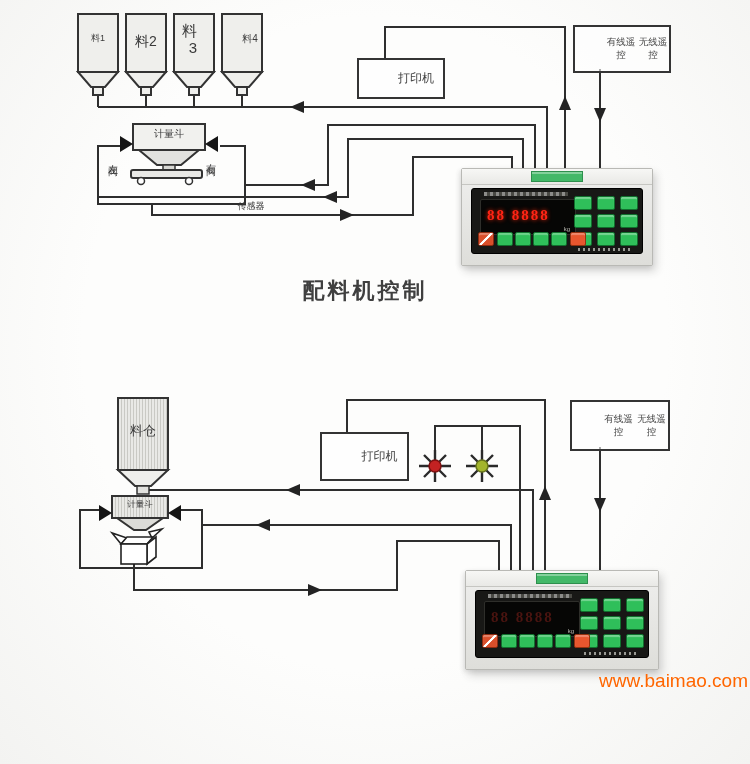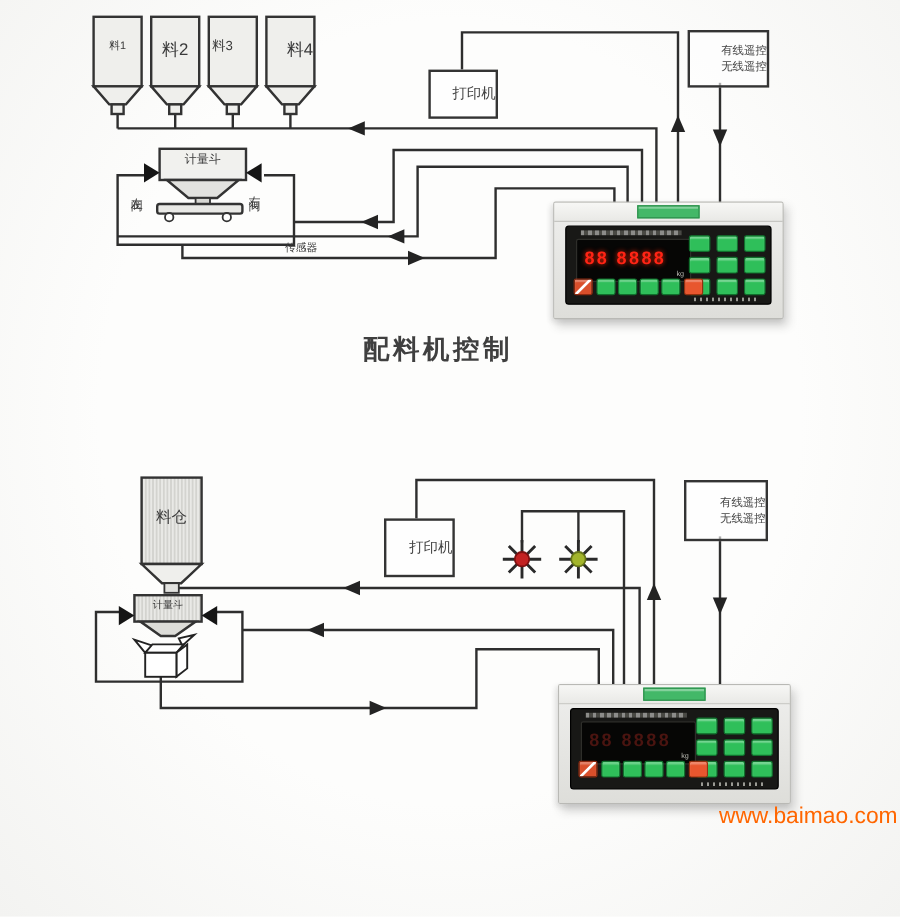--- a/index.html
+++ b/index.html
@@ -6,22 +6,22 @@
   #stage{
     position:relative;width:750px;height:764px;overflow:hidden;
     background:radial-gradient(ellipse at 50% 45%, #fdfdfc 55%, #f3f3f1 100%);
     font-family:"Liberation Sans", sans-serif;color:#333;
   }
   #wires{position:absolute;left:0;top:0;z-index:1;}
   .lbl{position:absolute;z-index:2;color:#3a3a3a;line-height:1.15;}
   .center{display:flex;align-items:center;justify-content:center;text-align:right;}
   .box{
     position:absolute;z-index:2;border:2px solid #343434;background:rgba(255,255,255,.6);
-    display:flex;flex-direction:column;align-items:flex-end;justify-content:center;
-    color:#444;text-align:center;
+    display:flex;flex-direction:row;align-items:center;justify-content:center;
+    color:#444;text-align:center;padding-left:30px;
   }
   .vtext{writing-mode:vertical-rl;text-orientation:upright;letter-spacing:2px;}
   .title{
     position:absolute;z-index:2;width:220px;text-align:center;
     font-size:22px;font-weight:700;letter-spacing:3px;color:#3f3f3f;
   }
   .watermark{
     position:absolute;z-index:6;width:232px;text-align:right;
     font-size:19px;color:#ff6600;letter-spacing:0px;
   }
@@ -45,21 +45,21 @@
     background:#181816;border-radius:3px;border:1px solid #000;
   }
   .dev-header-bar{position:absolute;left:12px;top:3px;width:84px;height:4px;
     background:repeating-linear-gradient(90deg,#a9a9a6 0 3px,#55554f 3px 6px);opacity:.8;}
   .dev-display{
     position:absolute;left:8px;top:10px;width:94px;height:34px;
     background:#060605;border:1px solid #2e2e2a;border-radius:2px;overflow:hidden;
   }
   .led{
     position:absolute;left:6px;top:7px;
-    font-family:Liberation Sans, sans-serif;font-size:15px;font-weight:700;
+    font-family:Liberation Serif, serif;font-size:15px;font-weight:700;
     color:#ff2415;letter-spacing:2px;text-shadow:0 0 4px rgba(255,40,10,.9);
     filter:blur(.4px);
   }
   .device--dim .led{color:#4a1410;text-shadow:none;filter:blur(.6px);}
   .led-unit{position:absolute;right:5px;bottom:2px;font-size:6px;color:#b9b9b2;}
   .kgrid{position:absolute;right:6px;top:7px;width:62px;height:48px;
     display:grid;grid-template-columns:repeat(3,16px);grid-template-rows:repeat(3,12px);
     justify-content:space-between;align-content:space-between;}
   .kbtn{width:16px;height:12px;background:#2fbf5a;border:1px solid #10702d;border-radius:2px;
     box-shadow:inset 0 2px 1px rgba(255,255,255,.35);}
@@ -202,22 +202,22 @@
       <polygon points="286,490 300,484 300,496"></polygon>
       <polygon points="545,486 539,500 551,500"></polygon>
       <polygon points="600,512 594,498 606,498"></polygon>
       <polygon points="256,525 270,519 270,531"></polygon>
       <polygon points="322,590 308,584 308,596"></polygon>
     </g>
   </svg>
 
   <div class="lbl center" style="left:78px;top:33px;width:40px;font-size:9px">料1</div>
   <div class="lbl center" style="left:126px;top:33px;width:40px;font-size:14px">料2</div>
-  <div class="lbl center" style="left:174px;top:33px;width:23px;font-size:11px">料3</div>
-  <div class="lbl center" style="left:222px;top:33px;width:56px;font-size:14px">料4</div>
+  <div class="lbl center" style="left:174px;top:22px;width:23px;font-size:15px">料3</div>
+  <div class="lbl center" style="left:222px;top:33px;width:56px;font-size:10px">料4</div>
 
   <div class="lbl center" style="left:133px;top:128px;width:72px;font-size:10px">计量斗</div>
   <div class="lbl vtext" style="left:107px;top:156px;font-size:10px">左阀</div>
   <div class="lbl vtext" style="left:205px;top:156px;font-size:10px">右阀</div>
   <div class="lbl center" style="left:228px;top:201px;width:46px;font-size:9px">传感器</div>
 
   <div class="box" style="left:357px;top:58px;width:54px;height:37px;font-size:12px">
     <span>打印机</span>
   </div>
   <div class="box" style="left:573px;top:25px;width:64px;height:44px;font-size:9.5px">

